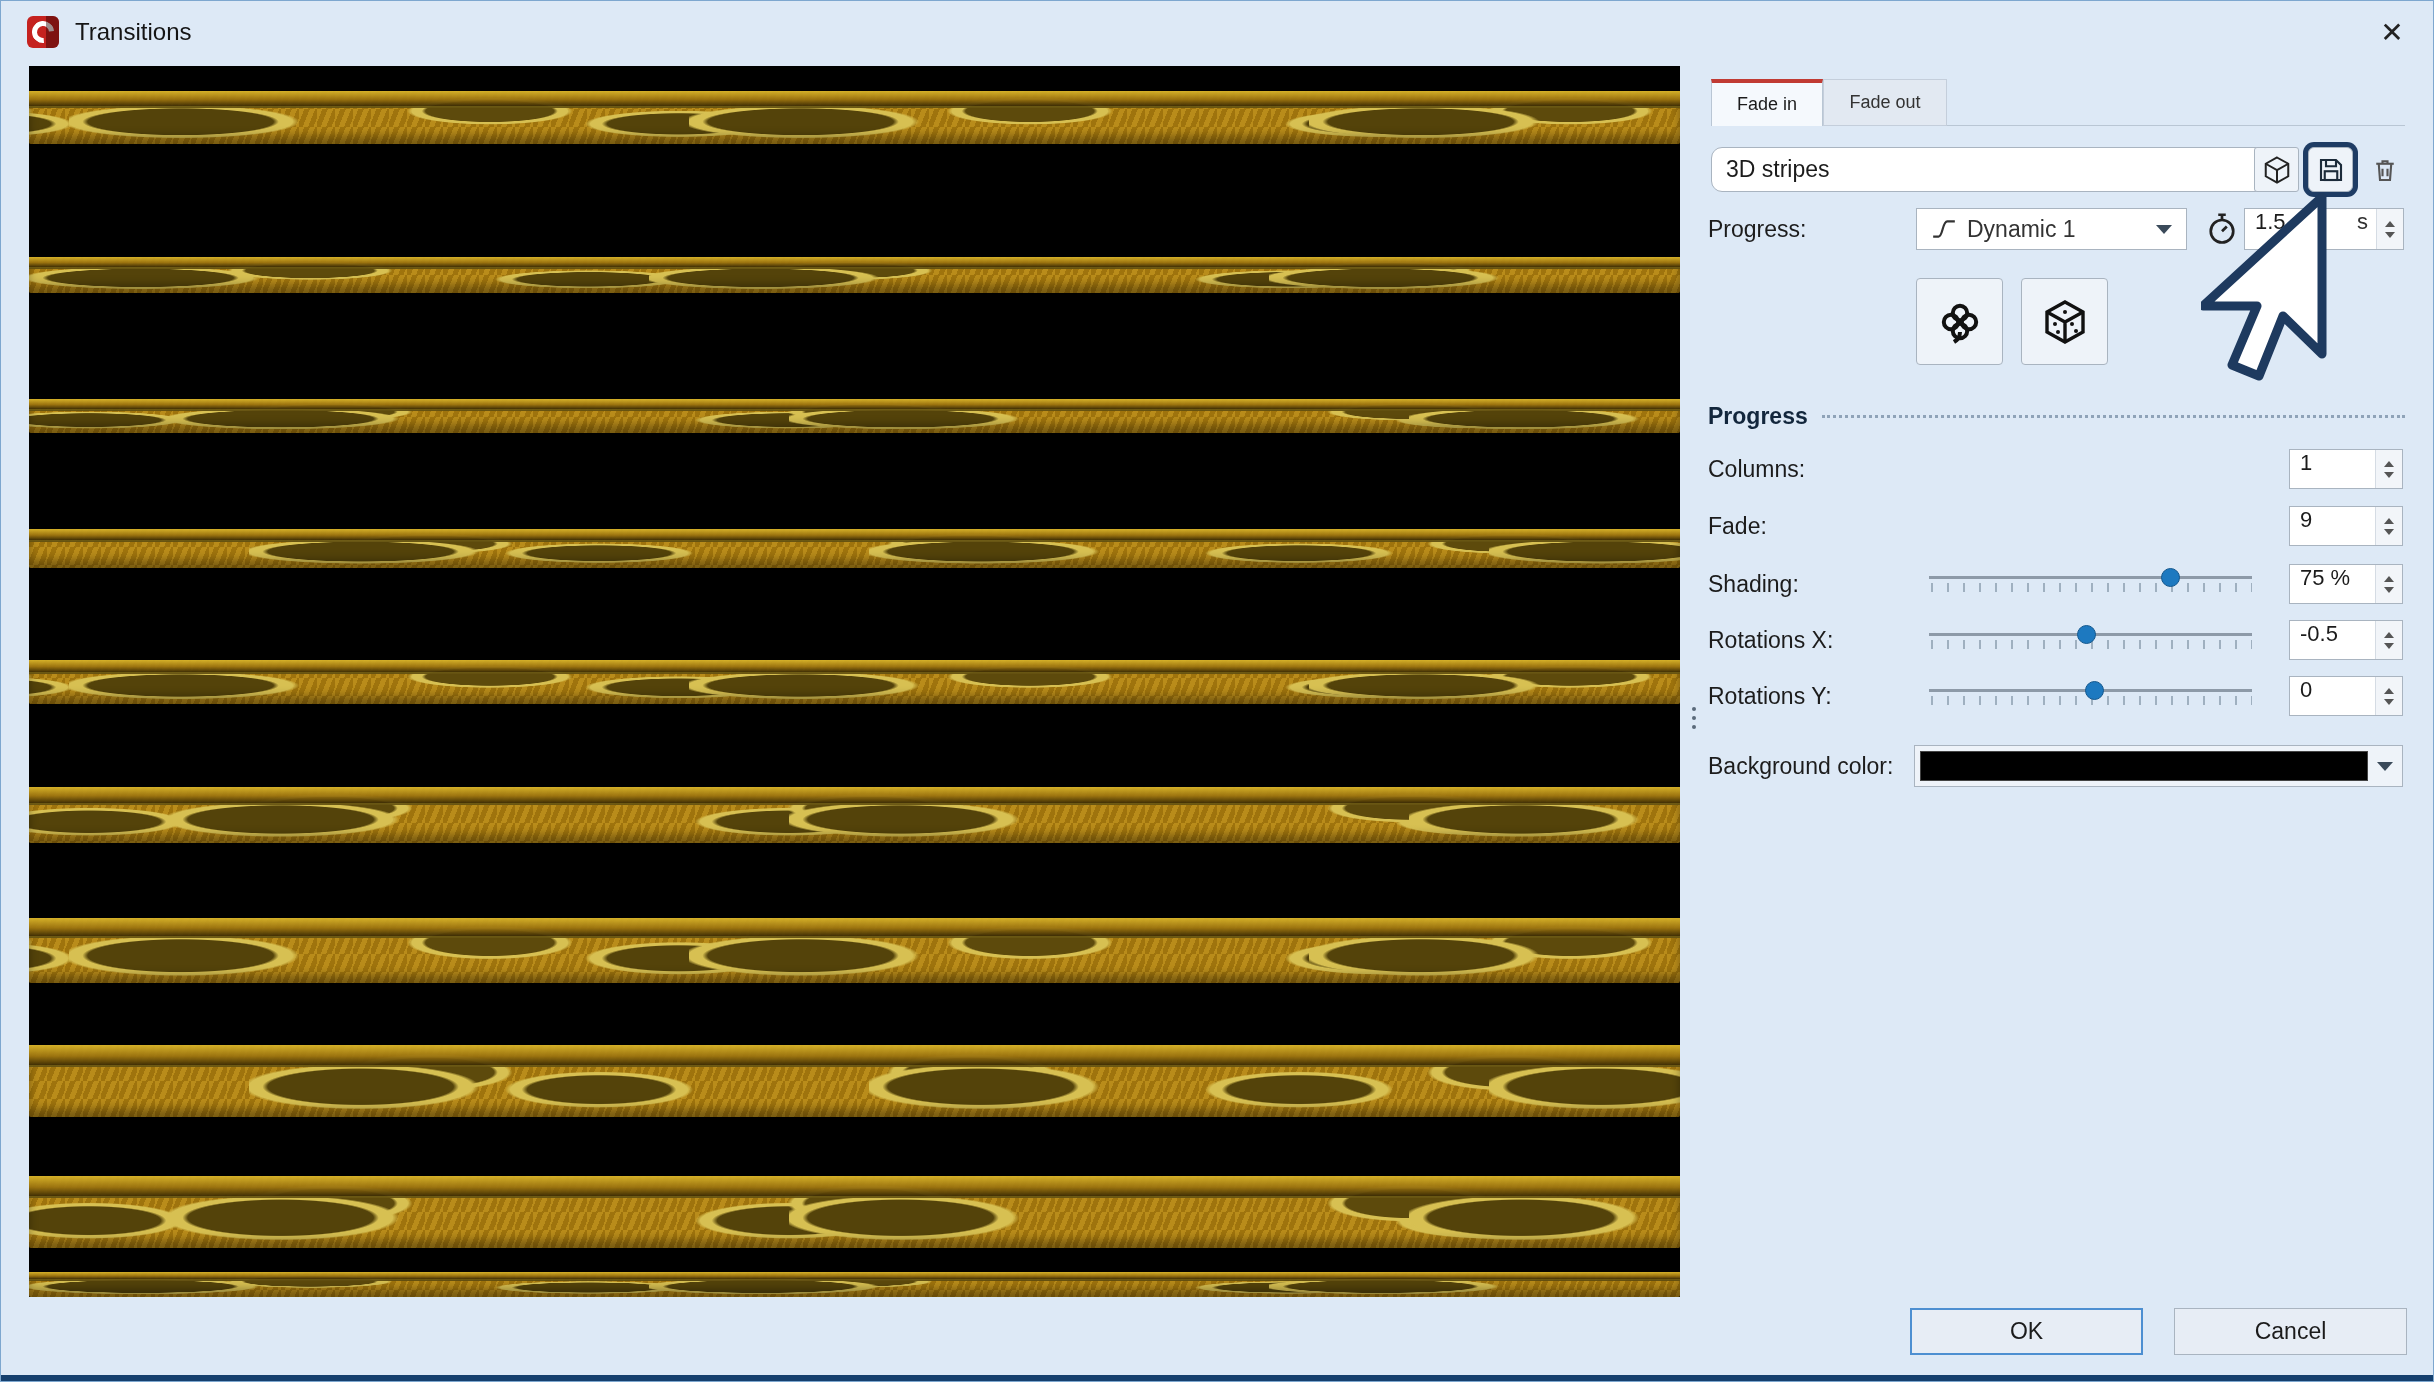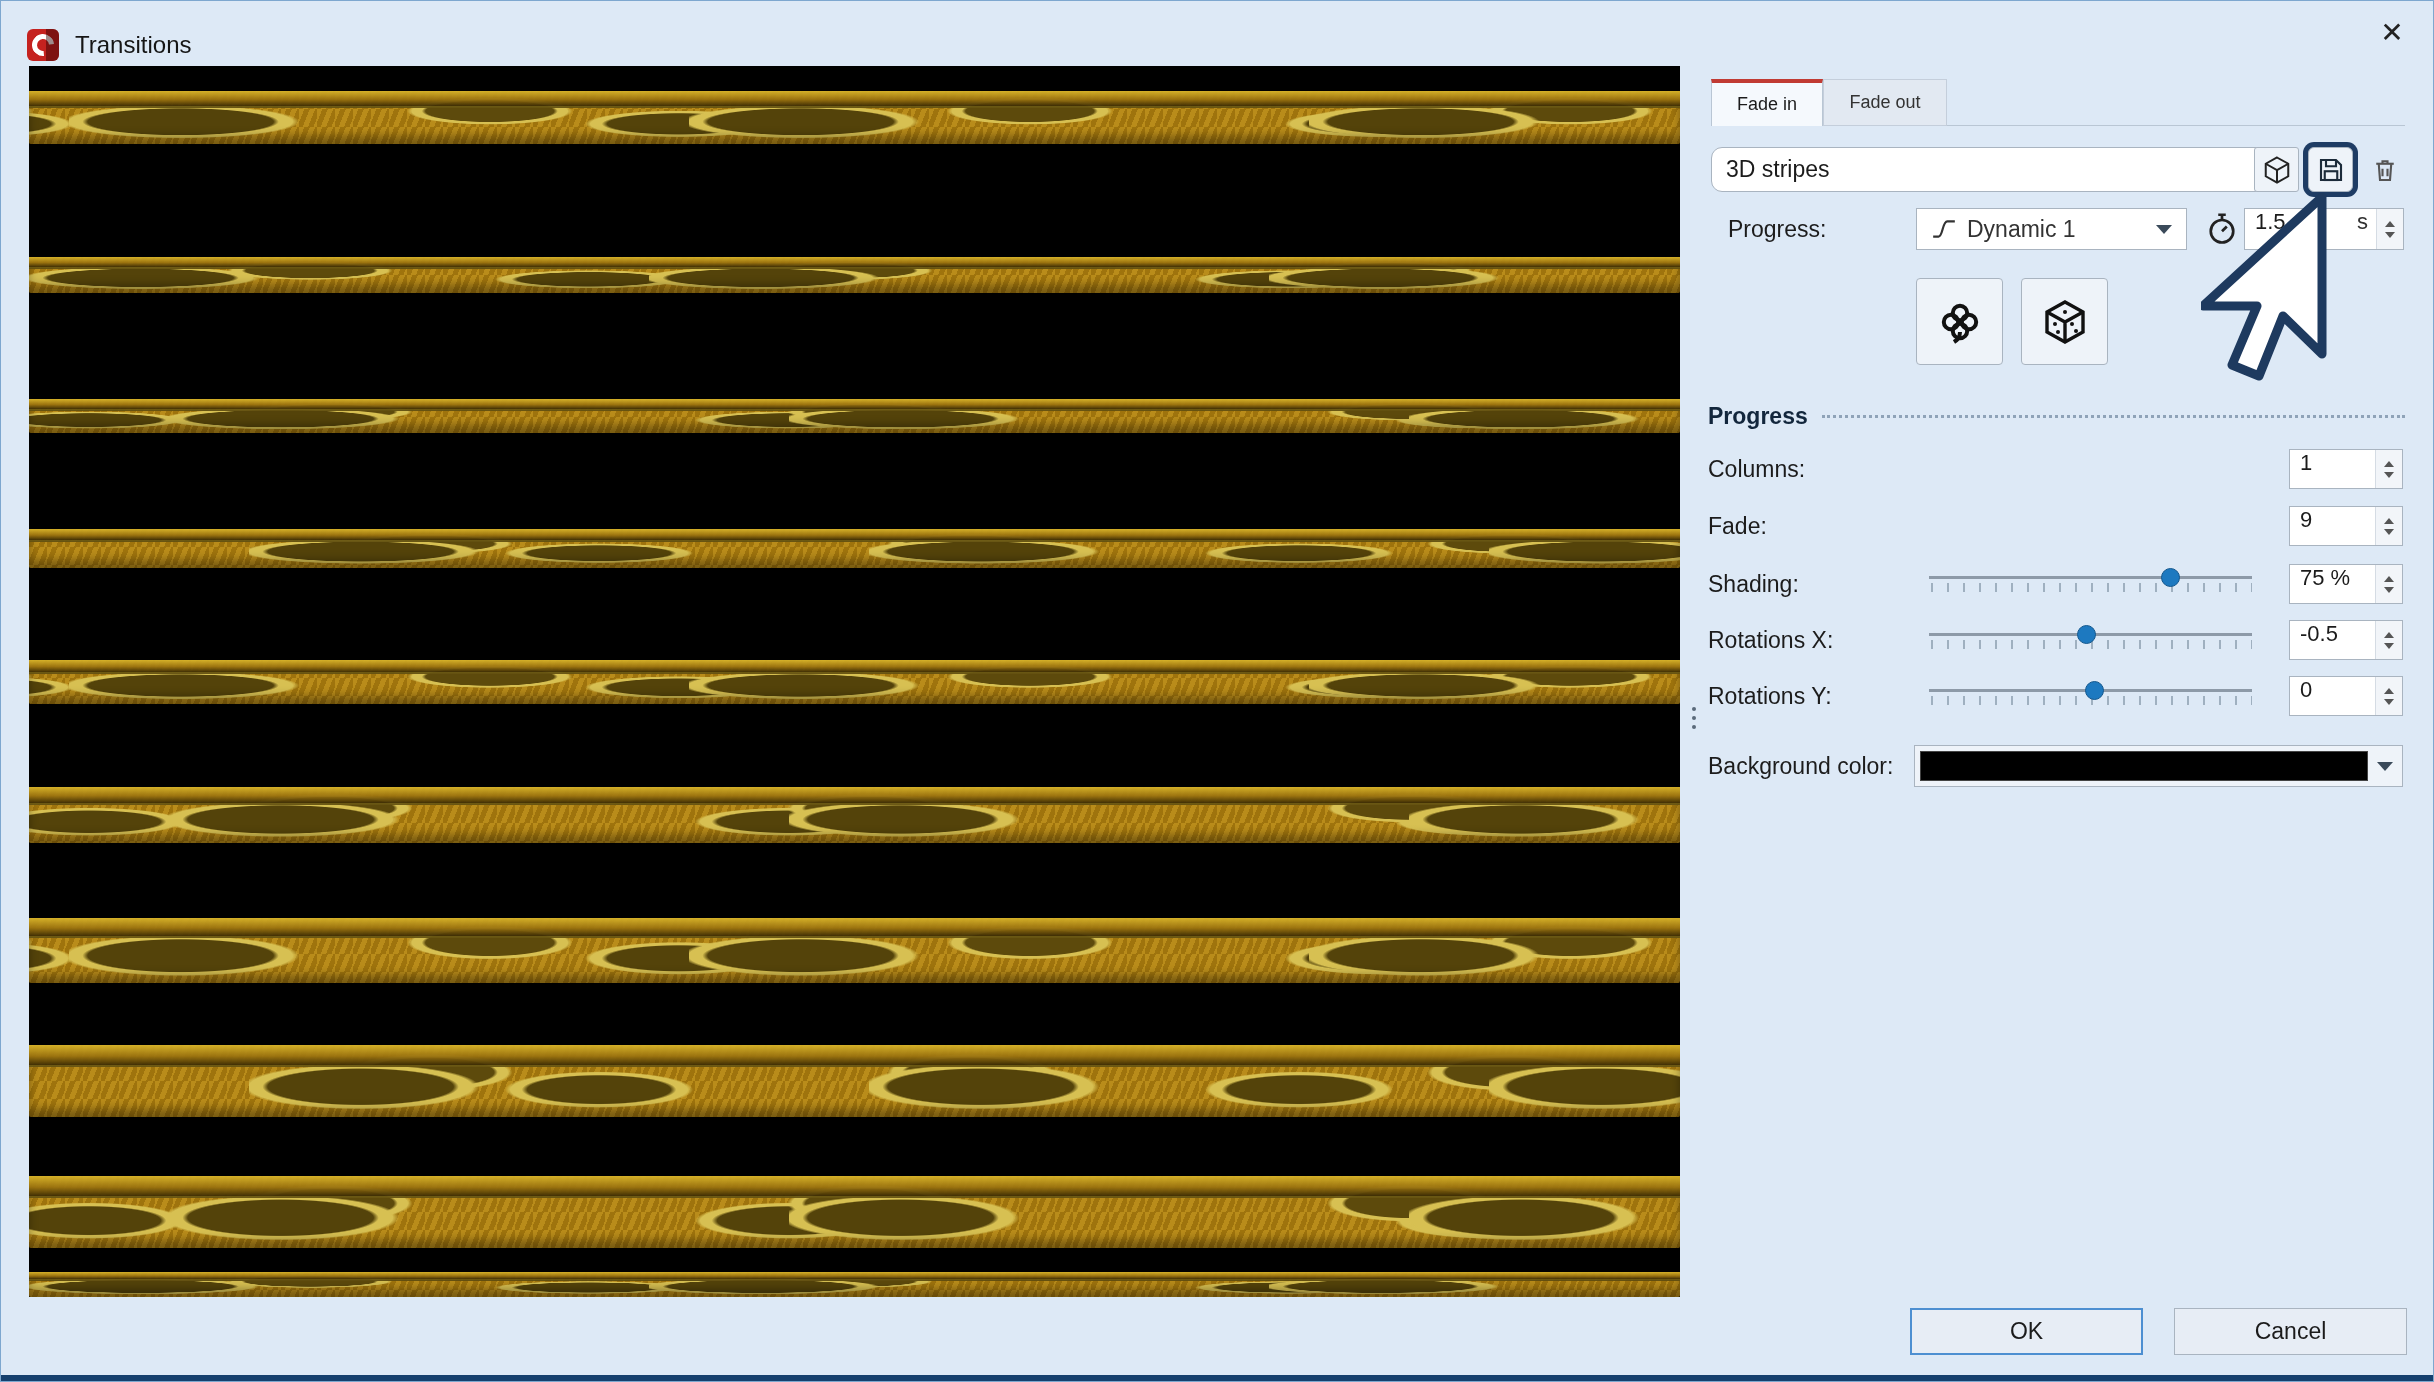--- a/index.html
+++ b/index.html
@@ -4,21 +4,21 @@
 <style>
   html,body{margin:0;padding:0;background:#9fb4c8;}
   .root{
     position:relative;width:2434px;height:1382px;box-sizing:border-box;
     background:#dde9f6;border:1px solid #7da7cf;overflow:hidden;
     font-family:"Liberation Sans", sans-serif;color:#1b1b1b;
   }
   .root::after{content:"";position:absolute;left:0;right:0;bottom:0;height:6px;background:#15406e;}
 
   
-  .titlebar{position:absolute;top:0;left:0;right:0;height:62px;display:flex;align-items:center;padding-left:26px;gap:16px;margin-top:13px;}
+  .titlebar{position:absolute;top:0;left:0;right:0;height:62px;display:flex;align-items:center;padding-left:26px;gap:16px;}
   .app-icon{width:32px;height:32px;border-radius:6px;background:#c5221f;position:relative;overflow:hidden;flex:0 0 auto;}
   .app-icon::before{content:"";position:absolute;inset:5px;border-radius:50%;border:5px solid #ffffff;border-right-color:transparent;transform:rotate(40deg);}
   .app-icon::after{content:"";position:absolute;right:0;top:0;width:42%;height:100%;background:rgba(40,0,0,.45);}
   .wtitle{font-size:24px;color:#151515;}
   .close-btn{position:absolute;top:6px;right:16px;width:50px;height:50px;display:flex;align-items:center;justify-content:center;font-size:28px;color:#222;cursor:default;}
 
   
   .preview{position:absolute;left:28px;top:65px;width:1651px;height:1231px;background:#000;overflow:hidden;}
   .stripe{
     position:absolute;left:0;right:0;border-radius:2px;
@@ -139,21 +139,21 @@
   </div>
   <div class="iconbtn" style="left:2361px;border:none;background:transparent;">
     <svg class="icon" width="30" height="30" viewBox="0 0 24 24" fill="none" stroke="#555" stroke-width="1.7">
       <path d="M5 7h14"></path>
         <path d="M10 7V5h4v2"></path>
         <path d="M7 7l1 13h8l1-13"></path>
         <path d="M10 11v6M14 11v6"></path>
     </svg>
   </div>
 
-  <div class="lbl" style="left:1707px;top:207px;margin-left:20px;">Progress:</div>
+  <div class="lbl" style="left:1707px;top:207px;">Progress:</div>
   <div class="combo" style="left:1915px;top:207px;width:271px;height:42px;color:#333;">
     <svg class="icon" width="26" height="26" viewBox="0 0 24 24" fill="none" stroke="#333" stroke-width="2">
       <path d="M2 19h5c4 0 3.5-14 8-14h7"></path>
     </svg>
     <span>Dynamic 1</span>
     <span class="chev"></span>
   </div>
   <svg class="icon" style="position:absolute;left:2203px;top:210px;" width="36" height="36" viewBox="0 0 24 24" fill="none" stroke="#222" stroke-width="1.8">
     <circle cx="12" cy="13.5" r="7.5"></circle>
       <path d="M9.5 2.5h5M12 2.5V6M12 13.5l3.2-3.2"></path>

